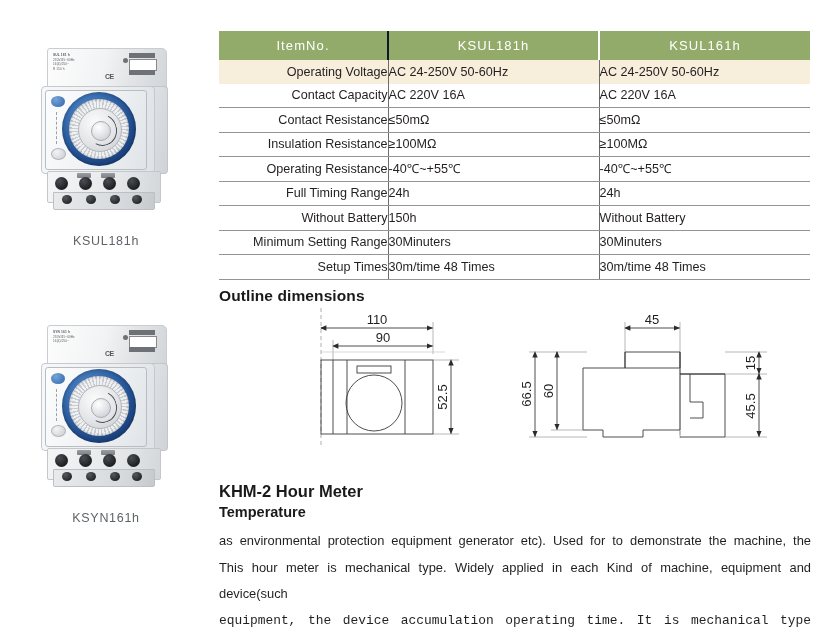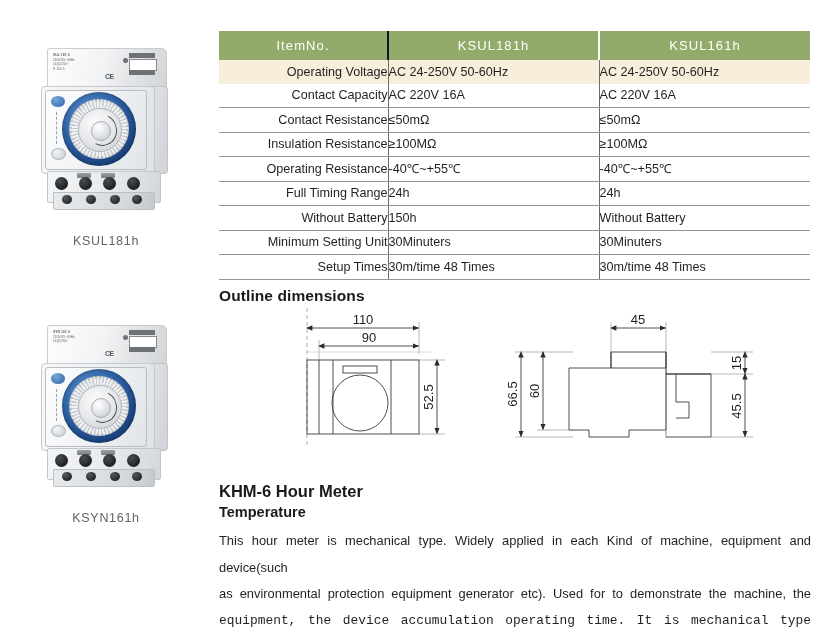--- a/index.html
+++ b/index.html
@@ -274,21 +274,21 @@
   .outline-title {
     position: absolute;
     left: 219px; top: 287px;
     font-size: 15.5px;
     font-weight: bold;
     color: #1a1a1a;
     letter-spacing: .1px;
   }
   .drawings {
     position: absolute;
-    left: 221px; top: 306px;
+    left: 235px; top: 306px;
     width: 595px; height: 150px;
   }
 
   
   .khm-title {
     position: absolute;
     left: 219px; top: 482px;
     font-size: 16.5px;
     font-weight: bold;
     color: #1a1a1a;
@@ -457,21 +457,21 @@
         <td class="lbl">Full Timing Range</td>
         <td class="val">24h</td>
         <td class="val last">24h</td>
       </tr>
       <tr>
         <td class="lbl">Without Battery</td>
         <td class="val">150h</td>
         <td class="val last">Without Battery</td>
       </tr>
       <tr>
-        <td class="lbl">Minimum Setting Unit</td>
+        <td class="lbl">Minimum Setting Range</td>
         <td class="val">30Minuters</td>
         <td class="val last">30Minuters</td>
       </tr>
       <tr>
         <td class="lbl">Setup Times</td>
         <td class="val">30m/time 48 Times</td>
         <td class="val last">30m/time 48 Times</td>
       </tr>
     </tbody>
 </table>
@@ -552,20 +552,20 @@
 
       <text x="417" y="18" text-anchor="middle">45</text>
       <text x="0" y="0" transform="translate(296,88) rotate(-90)" text-anchor="middle">66.5</text>
       <text x="0" y="0" transform="translate(318,85) rotate(-90)" text-anchor="middle">60</text>
       <text x="0" y="0" transform="translate(520,57) rotate(-90)" text-anchor="middle">15</text>
       <text x="0" y="0" transform="translate(520,100) rotate(-90)" text-anchor="middle">45.5</text>
     </g>
   </svg>
 </div>
 
-<div class="khm-title">KHM-6 Hour Meter</div>
+<div class="khm-title">KHM-2 Hour Meter</div>
 <div class="khm-sub">Temperature</div>
 <div class="khm-body">
+    <span style="text-align: justify; text-align-last: justify;">as environmental protection equipment generator etc). Used for to demonstrate the machine, the</span>
     <span style="text-align: justify; text-align-last: justify;">This hour meter is mechanical type. Widely applied in each Kind of machine, equipment and device(such</span>
-    <span style="text-align: justify; text-align-last: justify;">as environmental protection equipment generator etc). Used for to demonstrate the machine, the</span>
     <span style="text-align: justify; text-align-last: justify; font-family: Liberation Mono, monospace;">equipment, the device accumulation operating time. It is mechanical type accumulation, the longest</span>
     <span>time for accumulation time can be 11 years. It still can maintain the data after the power cut.</span>
   </div>
 
 </body></html>

